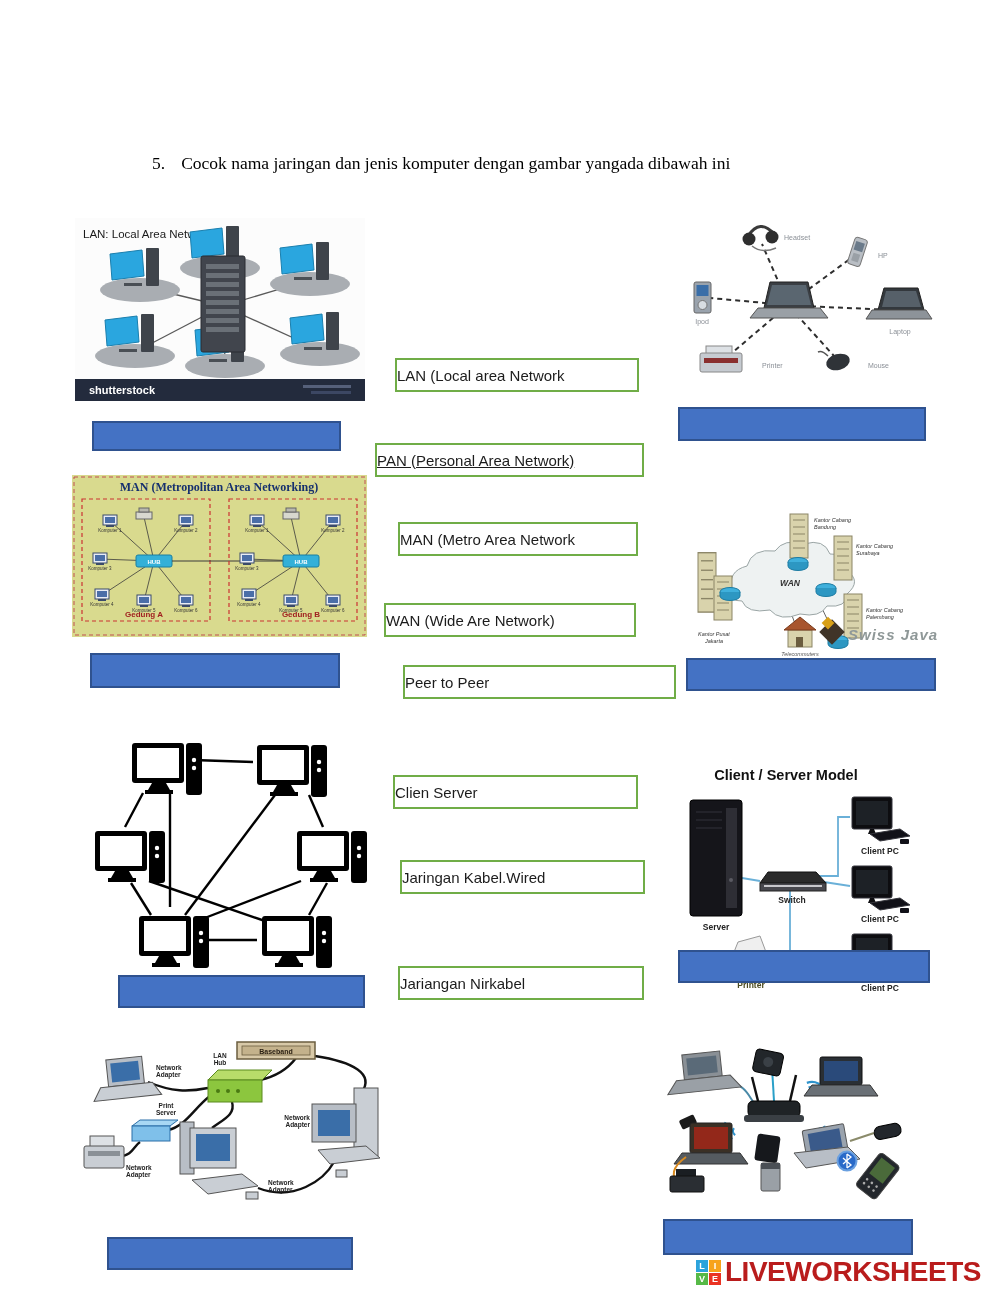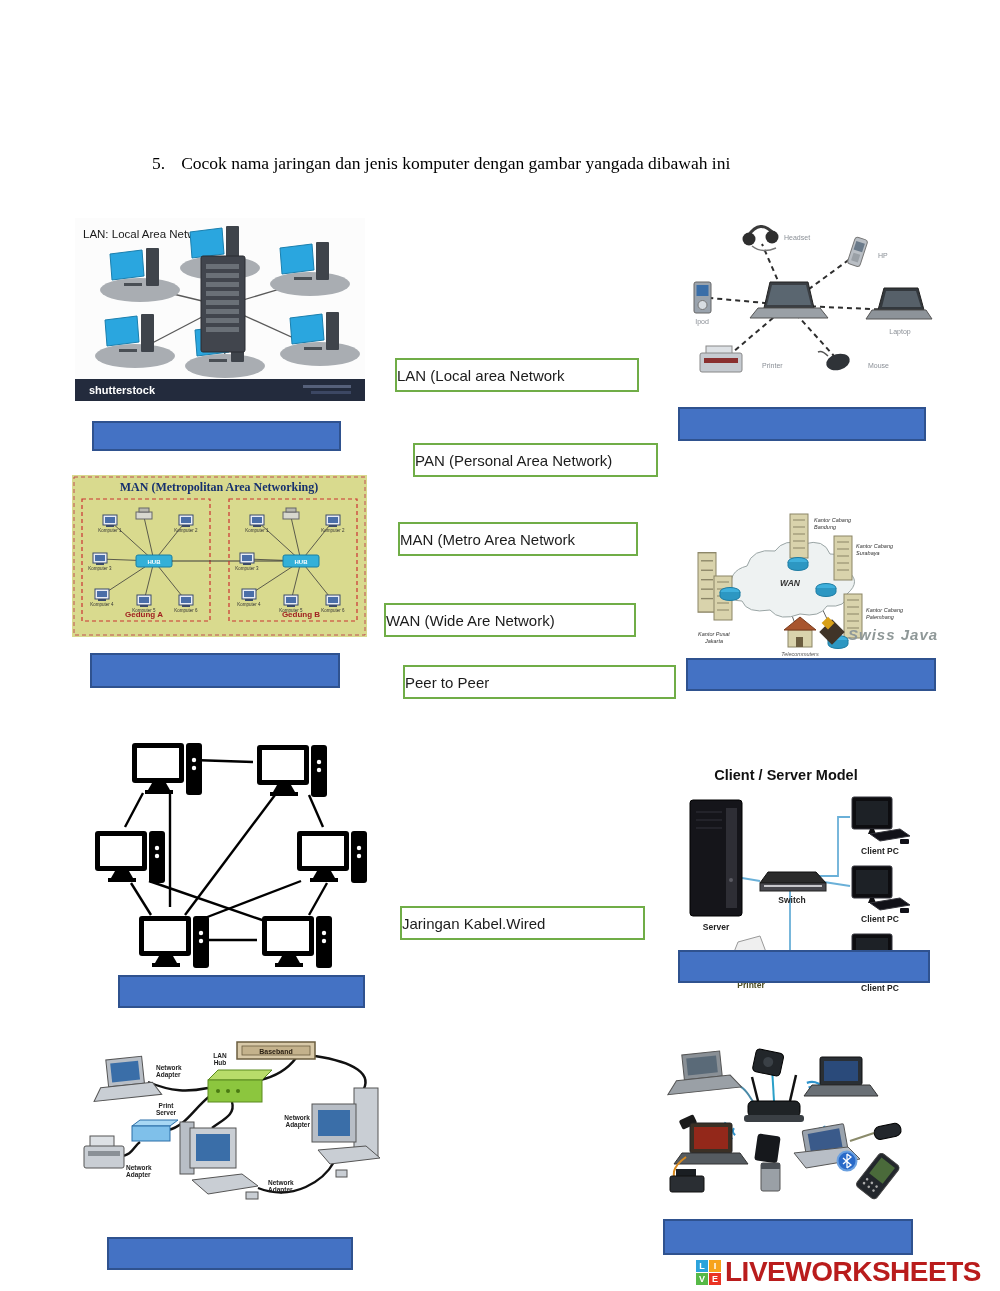--- a/index.html
+++ b/index.html
@@ -6,26 +6,26 @@
   .page{position:relative;width:1000px;height:1291px;background:#ffffff;overflow:hidden;
         font-family:"Liberation Sans",sans-serif;}
   svg{font-family:"Liberation Sans",sans-serif;}
   .question{position:absolute;left:152px;top:153px;display:flex;gap:16px;
             font-family:"Liberation Serif",serif;font-size:17.5px;color:#000;}
   
   .mlabel{position:absolute;height:34px;border:2px solid #70ad47;background:#ffffff;
           display:flex;align-items:center;justify-content:flex-start;font-size:15px;color:#1c1c1c;
           box-sizing:border-box;}
   .lbl1{left:395px;top:358px;width:244px;}
-  .lbl2{left:413px;top:443px;width:245px;}
+  .lbl2{left:375px;top:443px;width:269px;text-decoration:underline;}
   .lbl3{left:398px;top:522px;width:240px;}
   .lbl4{left:384px;top:603px;width:252px;}
   .lbl5{left:403px;top:665px;width:273px;}
   .lbl6{left:393px;top:775px;width:245px;}
-  .lbl7{left:400px;top:860px;width:245px;margin-top:46px;}
+  .lbl7{left:400px;top:860px;width:245px;}
   .lbl8{left:398px;top:966px;width:246px;}
   
   .ans{position:absolute;background:#4472c4;border:2px solid #2f528f;box-sizing:border-box;}
   .ansLan{left:92px;top:421px;width:249px;height:30px;}
   .ansPan{left:678px;top:407px;width:248px;height:34px;}
   .ansMan{left:90px;top:653px;width:250px;height:35px;}
   .ansWan{left:686px;top:658px;width:250px;height:33px;}
   .ansPeer{left:118px;top:975px;width:247px;height:33px;}
   .ansCS{left:678px;top:950px;width:252px;height:33px;}
   .ansWired{left:107px;top:1237px;width:246px;height:33px;}
@@ -308,22 +308,28 @@
     </div>
   <div class="mlabel lbl3">
       <span>MAN (Metro Area Network</span>
     </div>
   <div class="mlabel lbl4">
       <span>WAN (Wide Are Network)</span>
     </div>
   <div class="mlabel lbl5">
       <span>Peer to Peer</span>
     </div>
+  <div class="mlabel lbl6">
+      <span>Clien Server</span>
+    </div>
   <div class="mlabel lbl7">
       <span>Jaringan Kabel.Wired</span>
+    </div>
+  <div class="mlabel lbl8">
+      <span>Jariangan Nirkabel</span>
     </div>
 
   <div class="imgblock" style="left:672px;top:212px;">
     <svg width="278" height="178" viewBox="0 0 278 178">
       <g stroke="#2e2e2e" stroke-width="2" stroke-dasharray="5,4">
         <line x1="116" y1="92" x2="90" y2="32"></line>
         <line x1="122" y1="88" x2="182" y2="44"></line>
         <line x1="104" y1="92" x2="38" y2="86"></line>
         <line x1="130" y1="94" x2="222" y2="98"></line>
         <line x1="108" y1="100" x2="54" y2="146"></line>

